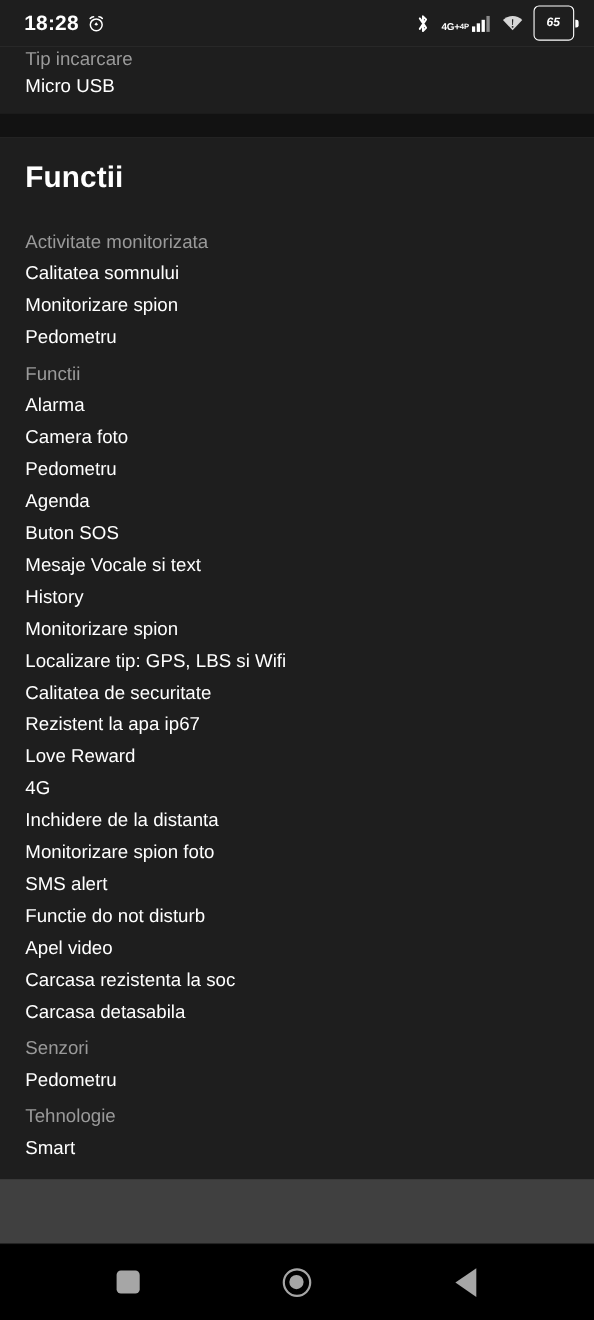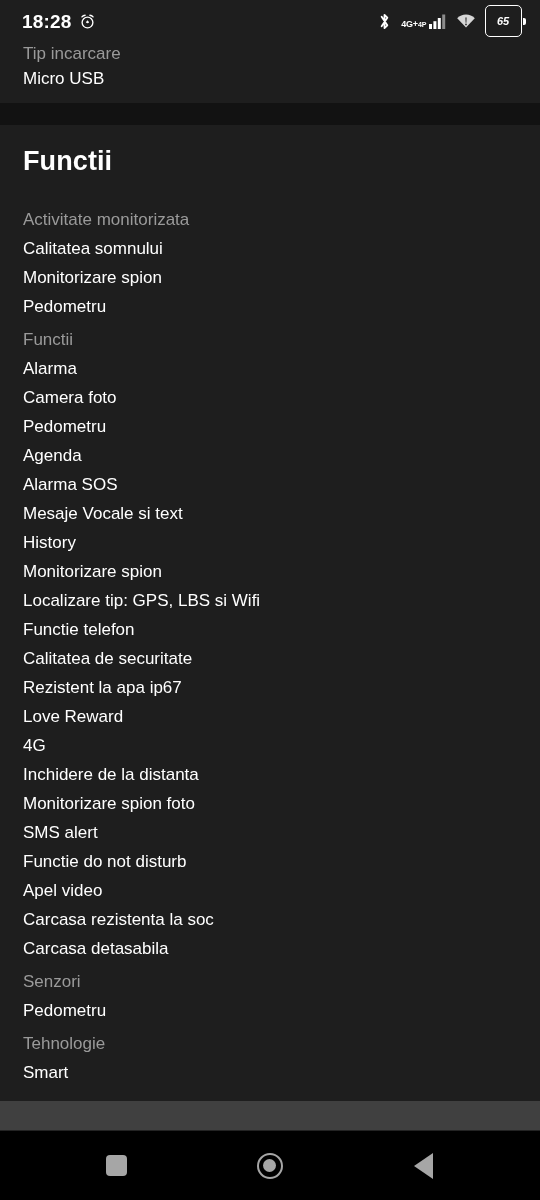--- a/index.html
+++ b/index.html
@@ -245,26 +245,25 @@
         <div class="value-row">Monitorizare spion</div>
         <div class="value-row">Pedometru</div>
       </div>
 
       <div class="group">
         <div class="sec-label">Functii</div>
         <div class="value-row">Alarma</div>
         <div class="value-row">Camera foto</div>
         <div class="value-row">Pedometru</div>
         <div class="value-row">Agenda</div>
-        <div class="value-row">Alarma SOS</div>
+        <div class="value-row">Buton SOS</div>
         <div class="value-row">Mesaje Vocale si text</div>
         <div class="value-row">History</div>
         <div class="value-row">Monitorizare spion</div>
         <div class="value-row">Localizare tip: GPS, LBS si Wifi</div>
-        <div class="value-row">Functie telefon</div>
         <div class="value-row">Calitatea de securitate</div>
         <div class="value-row">Rezistent la apa ip67</div>
         <div class="value-row">Love Reward</div>
         <div class="value-row">4G</div>
         <div class="value-row">Inchidere de la distanta</div>
         <div class="value-row">Monitorizare spion foto</div>
         <div class="value-row">SMS alert</div>
         <div class="value-row">Functie do not disturb</div>
         <div class="value-row">Apel video</div>
         <div class="value-row">Carcasa rezistenta la soc</div>

